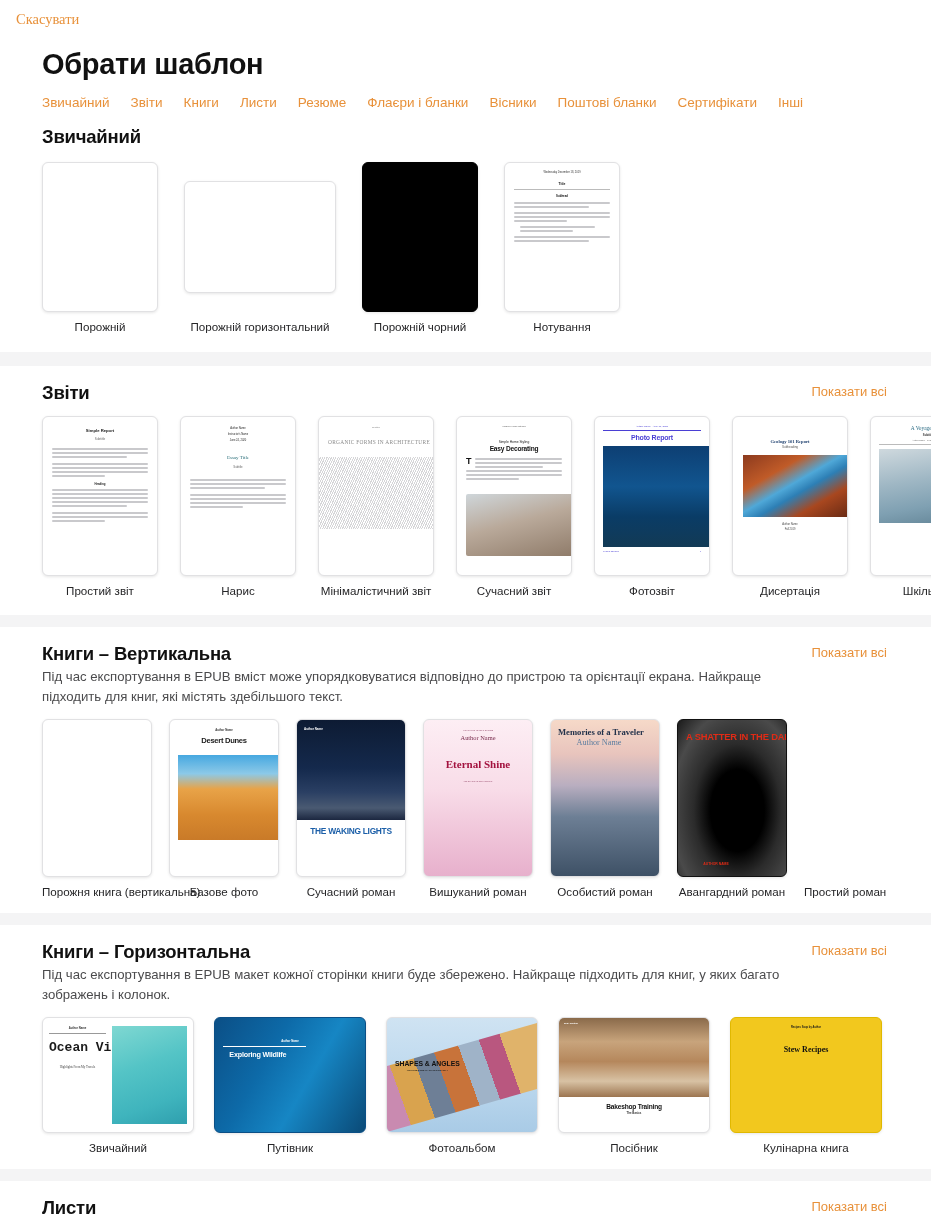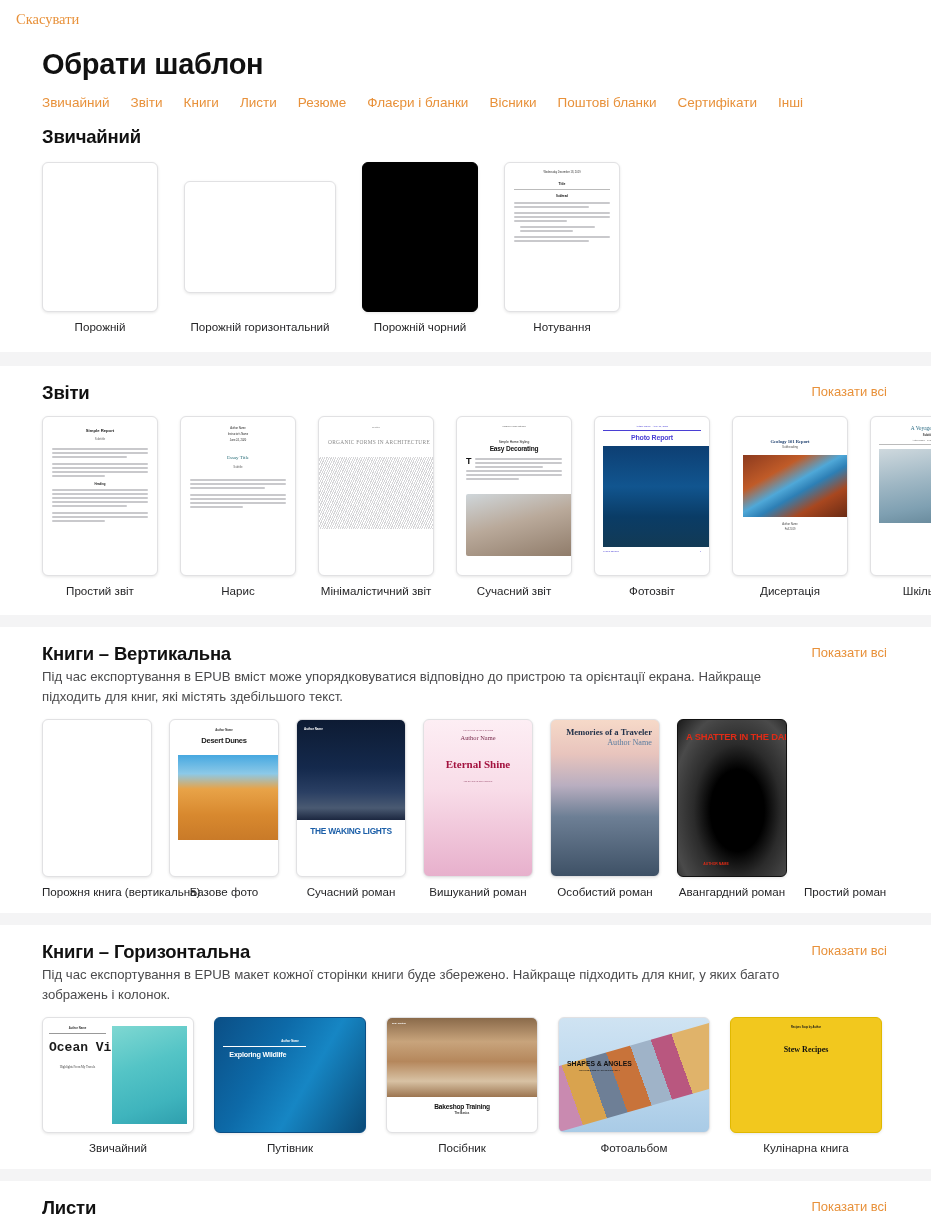--- a/index.html
+++ b/index.html
@@ -361,21 +361,21 @@
           <div style="font-size:6.4px;color:#7a2d4e;font-family:'Liberation Serif',serif;margin-top:2px;">Author Name</div>
           <div style="font-size:11px;font-weight:bold;color:#a3123f;font-family:'Liberation Serif',serif;margin-top:18px;line-height:1.08;">Eternal Shine</div>
           <div style="font-size:2.6px;color:#8a3a5e;font-family:'Liberation Serif',serif;margin-top:9px;">Tap or click to add a subtitle</div>
         </div>
       </div>
       <div class="caption">Вишуканий роман</div>
     </div>
 
     <div class="cell">
       <div class="thumb t-bookv" style="background:linear-gradient(180deg,#f6d9c8 0%,#e8c4bd 22%,#b9aec0 42%,#6d7f95 62%,#3e5166 100%);">
-        <div style="padding:8px 7px 0 7px;text-align:right;">
+        <div style="padding:8px 19px 0 7px;">
           <div style="font-size:8.6px;font-weight:bold;color:#22314a;font-family:'Liberation Serif',serif;line-height:1.06;">Memories of a Traveler</div>
           <div style="font-size:8.2px;color:#5b7da0;font-family:'Liberation Serif',serif;line-height:1.08;margin-top:2px;">Author Name</div>
         </div>
       </div>
       <div class="caption">Особистий роман</div>
     </div>
 
     <div class="cell">
       <div class="thumb t-bookv" style="background:radial-gradient(ellipse at 55% 58%, #000 0%, #000 32%, #2b2b2b 52%, #4a4a4a 78%, #1a1a1a 100%);border-color:#111;">
         <div style="padding:12px 8px 0 8px;">
@@ -429,47 +429,47 @@
         <div style="padding:9px 8px;margin-top:12px;">
           <div style="font-size:2.8px;font-weight:bold;color:#fff;">Author Name</div>
           <div style="height:0.8px;background:#fff;margin:3px 0 4px 0;width:62%;"></div>
           <div style="font-size:7.2px;font-weight:bold;color:#fff;line-height:1.06;letter-spacing:-.2px;max-width:52%;">Exploring Wildlife</div>
         </div>
       </div>
       <div class="caption">Путівник</div>
     </div>
 
     <div class="cell">
-      <div class="thumb t-bookh">
-        <div style="height:69%;background:
-             linear-gradient(180deg,#8a6a4a 0%,#c8a47c 30%,#b5875c 55%,#d8c2a4 80%,#9c7550 100%);position:relative;">
-          <div style="position:absolute;left:5px;top:4px;font-size:2.4px;font-weight:bold;color:#fff;">2024 Edition</div>
-        </div>
-        <div style="padding:6px 7px;">
-          <div style="font-size:6.6px;font-weight:bold;color:#111;letter-spacing:-.2px;">Bakeshop Training</div>
-          <div style="font-size:2.8px;font-weight:bold;color:#333;margin-top:1px;">The Basics</div>
-        </div>
-      </div>
-      <div class="caption">Посібник</div>
-    </div>
-
-    <div class="cell">
       <div class="thumb t-bookh" style="background:linear-gradient(180deg,#cfe3f2 0%,#bcd8ee 55%,#a9cbe6 100%);">
         <div style="position:absolute;left:0;bottom:0;width:100%;height:58%;background:
              linear-gradient(72deg,#c98ab0 0%,#c98ab0 14%,#d9a34e 14%,#d9a34e 28%,#6e7f96 28%,#6e7f96 40%,#c8733a 40%,#c8733a 54%,#9fb3c8 54%,#9fb3c8 66%,#b9577f 66%,#b9577f 78%,#e0b36a 78%,#e0b36a 100%);
              transform: skewY(-16deg); transform-origin: bottom left;"></div>
         <div style="position:absolute;left:8px;top:42px;">
           <div style="font-size:6.8px;font-weight:bold;color:#111;line-height:1.05;">SHAPES &amp; ANGLES</div>
           <div style="font-size:2.2px;font-weight:bold;color:#111;margin-top:2px;letter-spacing:.2px;">ARCHITECTURAL PHOTOGRAPHY</div>
         </div>
       </div>
       <div class="caption">Фотоальбом</div>
     </div>
 
     <div class="cell">
+      <div class="thumb t-bookh">
+        <div style="height:69%;background:
+             linear-gradient(180deg,#8a6a4a 0%,#c8a47c 30%,#b5875c 55%,#d8c2a4 80%,#9c7550 100%);position:relative;">
+          <div style="position:absolute;left:5px;top:4px;font-size:2.4px;font-weight:bold;color:#fff;">2024 Edition</div>
+        </div>
+        <div style="padding:6px 7px;">
+          <div style="font-size:6.6px;font-weight:bold;color:#111;letter-spacing:-.2px;">Bakeshop Training</div>
+          <div style="font-size:2.8px;font-weight:bold;color:#333;margin-top:1px;">The Basics</div>
+        </div>
+      </div>
+      <div class="caption">Посібник</div>
+    </div>
+
+    <div class="cell">
       <div class="thumb t-bookh" style="background:#f2c81e;border-color:#e0b800;">
         <div style="padding:8px 7px;">
           <div style="font-size:2.6px;font-weight:bold;color:#1a1a1a;line-height:1.5;">Recipes Soup by Author</div>
           <div style="font-size:8px;font-weight:bold;color:#111;font-family:'Liberation Serif',serif;margin-top:16px;line-height:1.08;">Stew Recipes</div>
         </div>
       </div>
       <div class="caption">Кулінарна книга</div>
     </div>
 
   </div>

